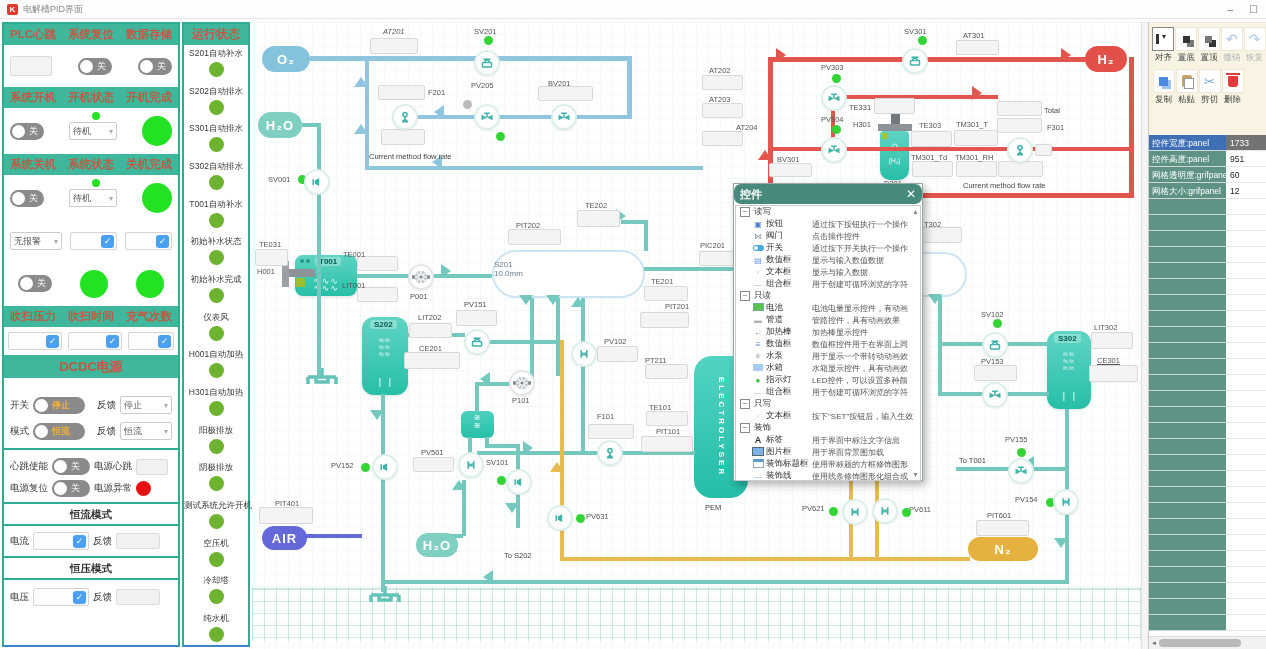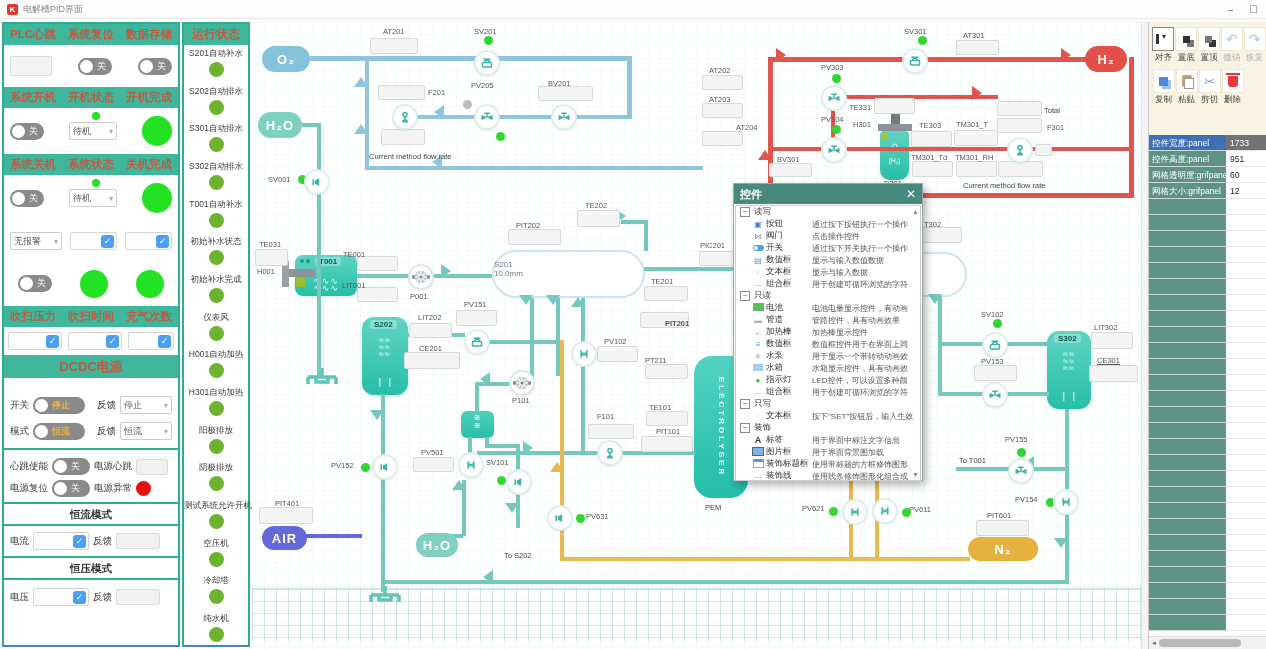--- a/index.html
+++ b/index.html
@@ -59,21 +59,21 @@
   .tank{position:absolute;background:linear-gradient(180deg,#5fd4c3,#27bfa7);border-radius:12px;box-shadow:0 1px 3px rgba(0,0,0,.12);}
   .tk-chip{position:absolute;background:rgba(255,255,255,.28);color:#065c50;font-size:8px;font-weight:bold;padding:0 4px;border-radius:2px;}
   .waves{position:absolute;color:rgba(255,255,255,.9);font-size:9px;line-height:7px;text-align:center;left:0;right:0;letter-spacing:1px;}
   .oval{position:absolute;background:#fff;border:2px solid #cfe4f2;border-radius:26px;box-sizing:border-box;color:#6b7c8c;}
   .electro{position:absolute;left:694px;top:356px;width:54px;height:142px;background:linear-gradient(180deg,#53d3c2,#23bda8);border-radius:18px;display:flex;align-items:center;justify-content:center;}
   .electro span{writing-mode:vertical-lr;color:#fff;font-size:8px;font-weight:bold;letter-spacing:3px;}
   .hx{position:absolute;left:461px;top:411px;width:33px;height:27px;background:linear-gradient(180deg,#4fd0bf,#27bfa7);border-radius:6px;color:#fff;font-size:8px;line-height:8px;text-align:center;padding-top:3px;box-sizing:border-box;letter-spacing:1px;}
   .drops{position:absolute;left:0;right:0;text-align:center;color:#fff;font-weight:bold;font-size:9px;}
   
   .palette{position:absolute;left:733px;top:183px;width:190px;height:298px;background:#fff;border:1px solid #98a8a4;box-shadow:3px 4px 8px rgba(0,0,0,.3);z-index:10;box-sizing:border-box;}
-  .pal-head{height:20px;background:#478a7d;color:#fff;font-size:11px;font-weight:bold;display:flex;align-items:center;justify-content:space-between;padding:0 6px;}
+  .pal-head{height:20px;background:#478a7d;color:#fff;font-size:11px;font-weight:bold;display:flex;align-items:center;justify-content:space-between;padding:0 6px;border-radius:7px;}
   .pal-x{font-size:12px;font-weight:bold;cursor:pointer;}
   .pal-body{position:relative;height:274px;margin:1px;border:1px solid #ccc;overflow:hidden;background:#fff;}
   .pal-row{display:flex;align-items:center;height:12px;font-size:8.5px;color:#333;white-space:nowrap;overflow:hidden;}
   .pal-grp{padding-left:4px;gap:4px;}
   .grp-box{width:8px;height:8px;border:1px solid #888;font-size:7px;line-height:6px;text-align:center;background:#fff;color:#555;flex:none;}
   .pal-item{padding-left:16px;}
   .pal-ic{display:inline-block;width:12px;text-align:center;font-size:8px;flex:none;margin-right:2px;}
   .pal-nm{width:46px;flex:none;color:#333;}
   .pal-ds{color:#555;font-size:8px;overflow:hidden;}
   .pal-sc{position:absolute;right:1px;color:#889;font-size:7px;}
@@ -285,37 +285,37 @@
     <div class="vbox" style="left: 912px; top: 161px; width: 41px; height: 16px;"></div>
     <div class="vbox" style="left: 956px; top: 161px; width: 41px; height: 16px;"></div>
     <div class="vbox" style="left: 998px; top: 161px; width: 45px; height: 16px;"></div>
     <div class="vbox" style="left: 1035px; top: 144px; width: 17px; height: 12px;"></div>
     <div class="vbox" style="left: 769px; top: 163px; width: 43px; height: 14px;"></div>
     <div class="vbox" style="left: 916px; top: 227px; width: 46px; height: 16px;"></div>
     <div class="vbox" style="left: 1091px; top: 332px; width: 42px; height: 17px;"></div>
     <div class="vbox" style="left: 974px; top: 365px; width: 43px; height: 16px;"></div>
     <div class="vbox" style="left: 1089px; top: 365px; width: 49px; height: 17px;"></div>
     <div class="vbox" style="left: 976px; top: 520px; width: 53px; height: 16px;"></div>
-    <div class="dlab" style="left: 383px; top: 27px;">AT201</div>
+    <div class="dlab" style="left: 383px; top: 27px; font-style: italic;">AT201</div>
     <div class="dlab" style="left: 474px; top: 27px;">SV201</div>
     <div class="dlab" style="left: 471px; top: 81px;">PV205</div>
     <div class="dlab" style="left: 428px; top: 88px;">F201</div>
     <div class="dlab" style="left: 548px; top: 79px;">BV201</div>
     <div class="dlab en" style="left: 369px; top: 152px;">Current method flow rate</div>
     <div class="dlab" style="left: 268px; top: 175px;">SV001</div>
     <div class="dlab" style="left: 259px; top: 240px;">TE031</div>
     <div class="dlab" style="left: 257px; top: 267px;">H001</div>
     <div class="dlab" style="left: 343px; top: 250px;">TE001</div>
     <div class="dlab" style="left: 342px; top: 281px;">LIT001</div>
     <div class="dlab" style="left: 410px; top: 292px;">P001</div>
     <div class="dlab" style="left: 516px; top: 221px;">PIT202</div>
     <div class="dlab" style="left: 585px; top: 201px;">TE202</div>
     <div class="dlab" style="left: 700px; top: 241px;">PIC201</div>
     <div class="dlab" style="left: 651px; top: 277px;">TE201</div>
-    <div class="dlab" style="left: 665px; top: 319px; font-weight: bold;">PIT201</div>
+    <div class="dlab" style="left: 665px; top: 302px;">PIT201</div>
     <div class="dlab" style="left: 418px; top: 313px;">LIT202</div>
     <div class="dlab" style="left: 419px; top: 344px;">CE201</div>
     <div class="dlab" style="left: 464px; top: 300px;">PV151</div>
     <div class="dlab" style="left: 604px; top: 337px;">PV102</div>
     <div class="dlab" style="left: 645px; top: 356px;">PT211</div>
     <div class="dlab" style="left: 597px; top: 412px;">F101</div>
     <div class="dlab" style="left: 649px; top: 403px;">TE101</div>
     <div class="dlab" style="left: 656px; top: 427px;">PIT101</div>
     <div class="dlab" style="left: 512px; top: 396px;">P101</div>
     <div class="dlab" style="left: 331px; top: 461px;">PV152</div>

